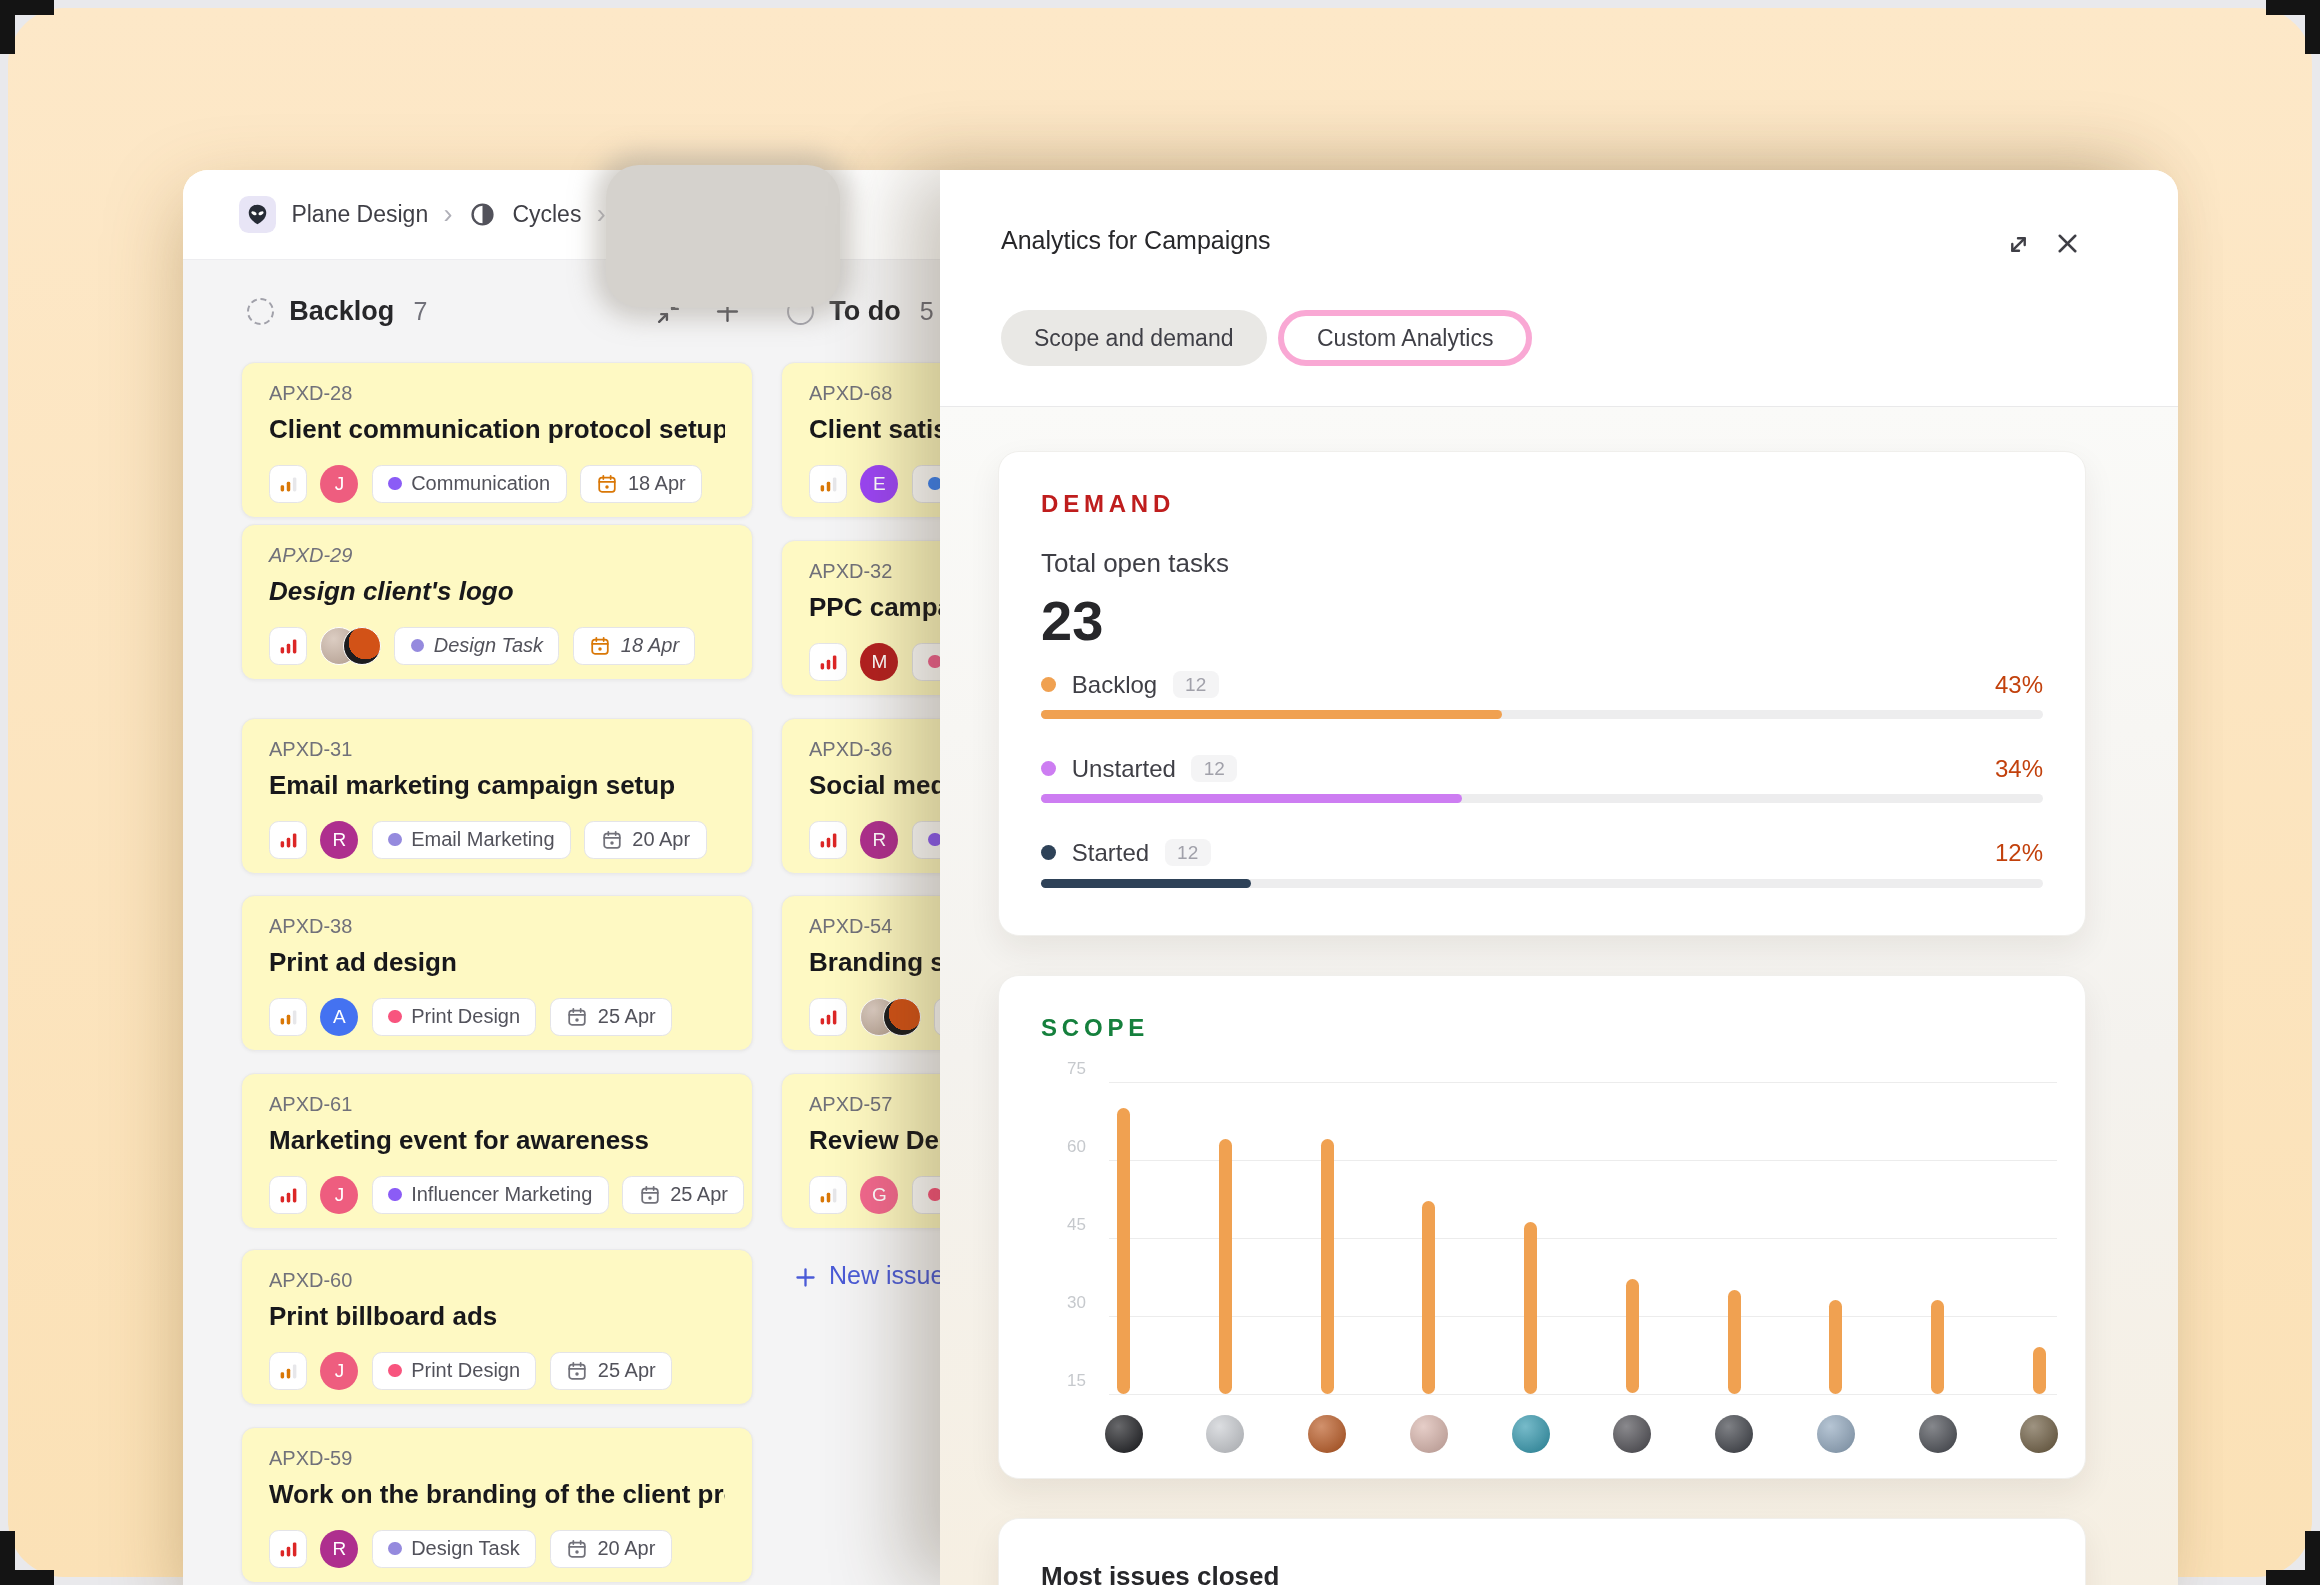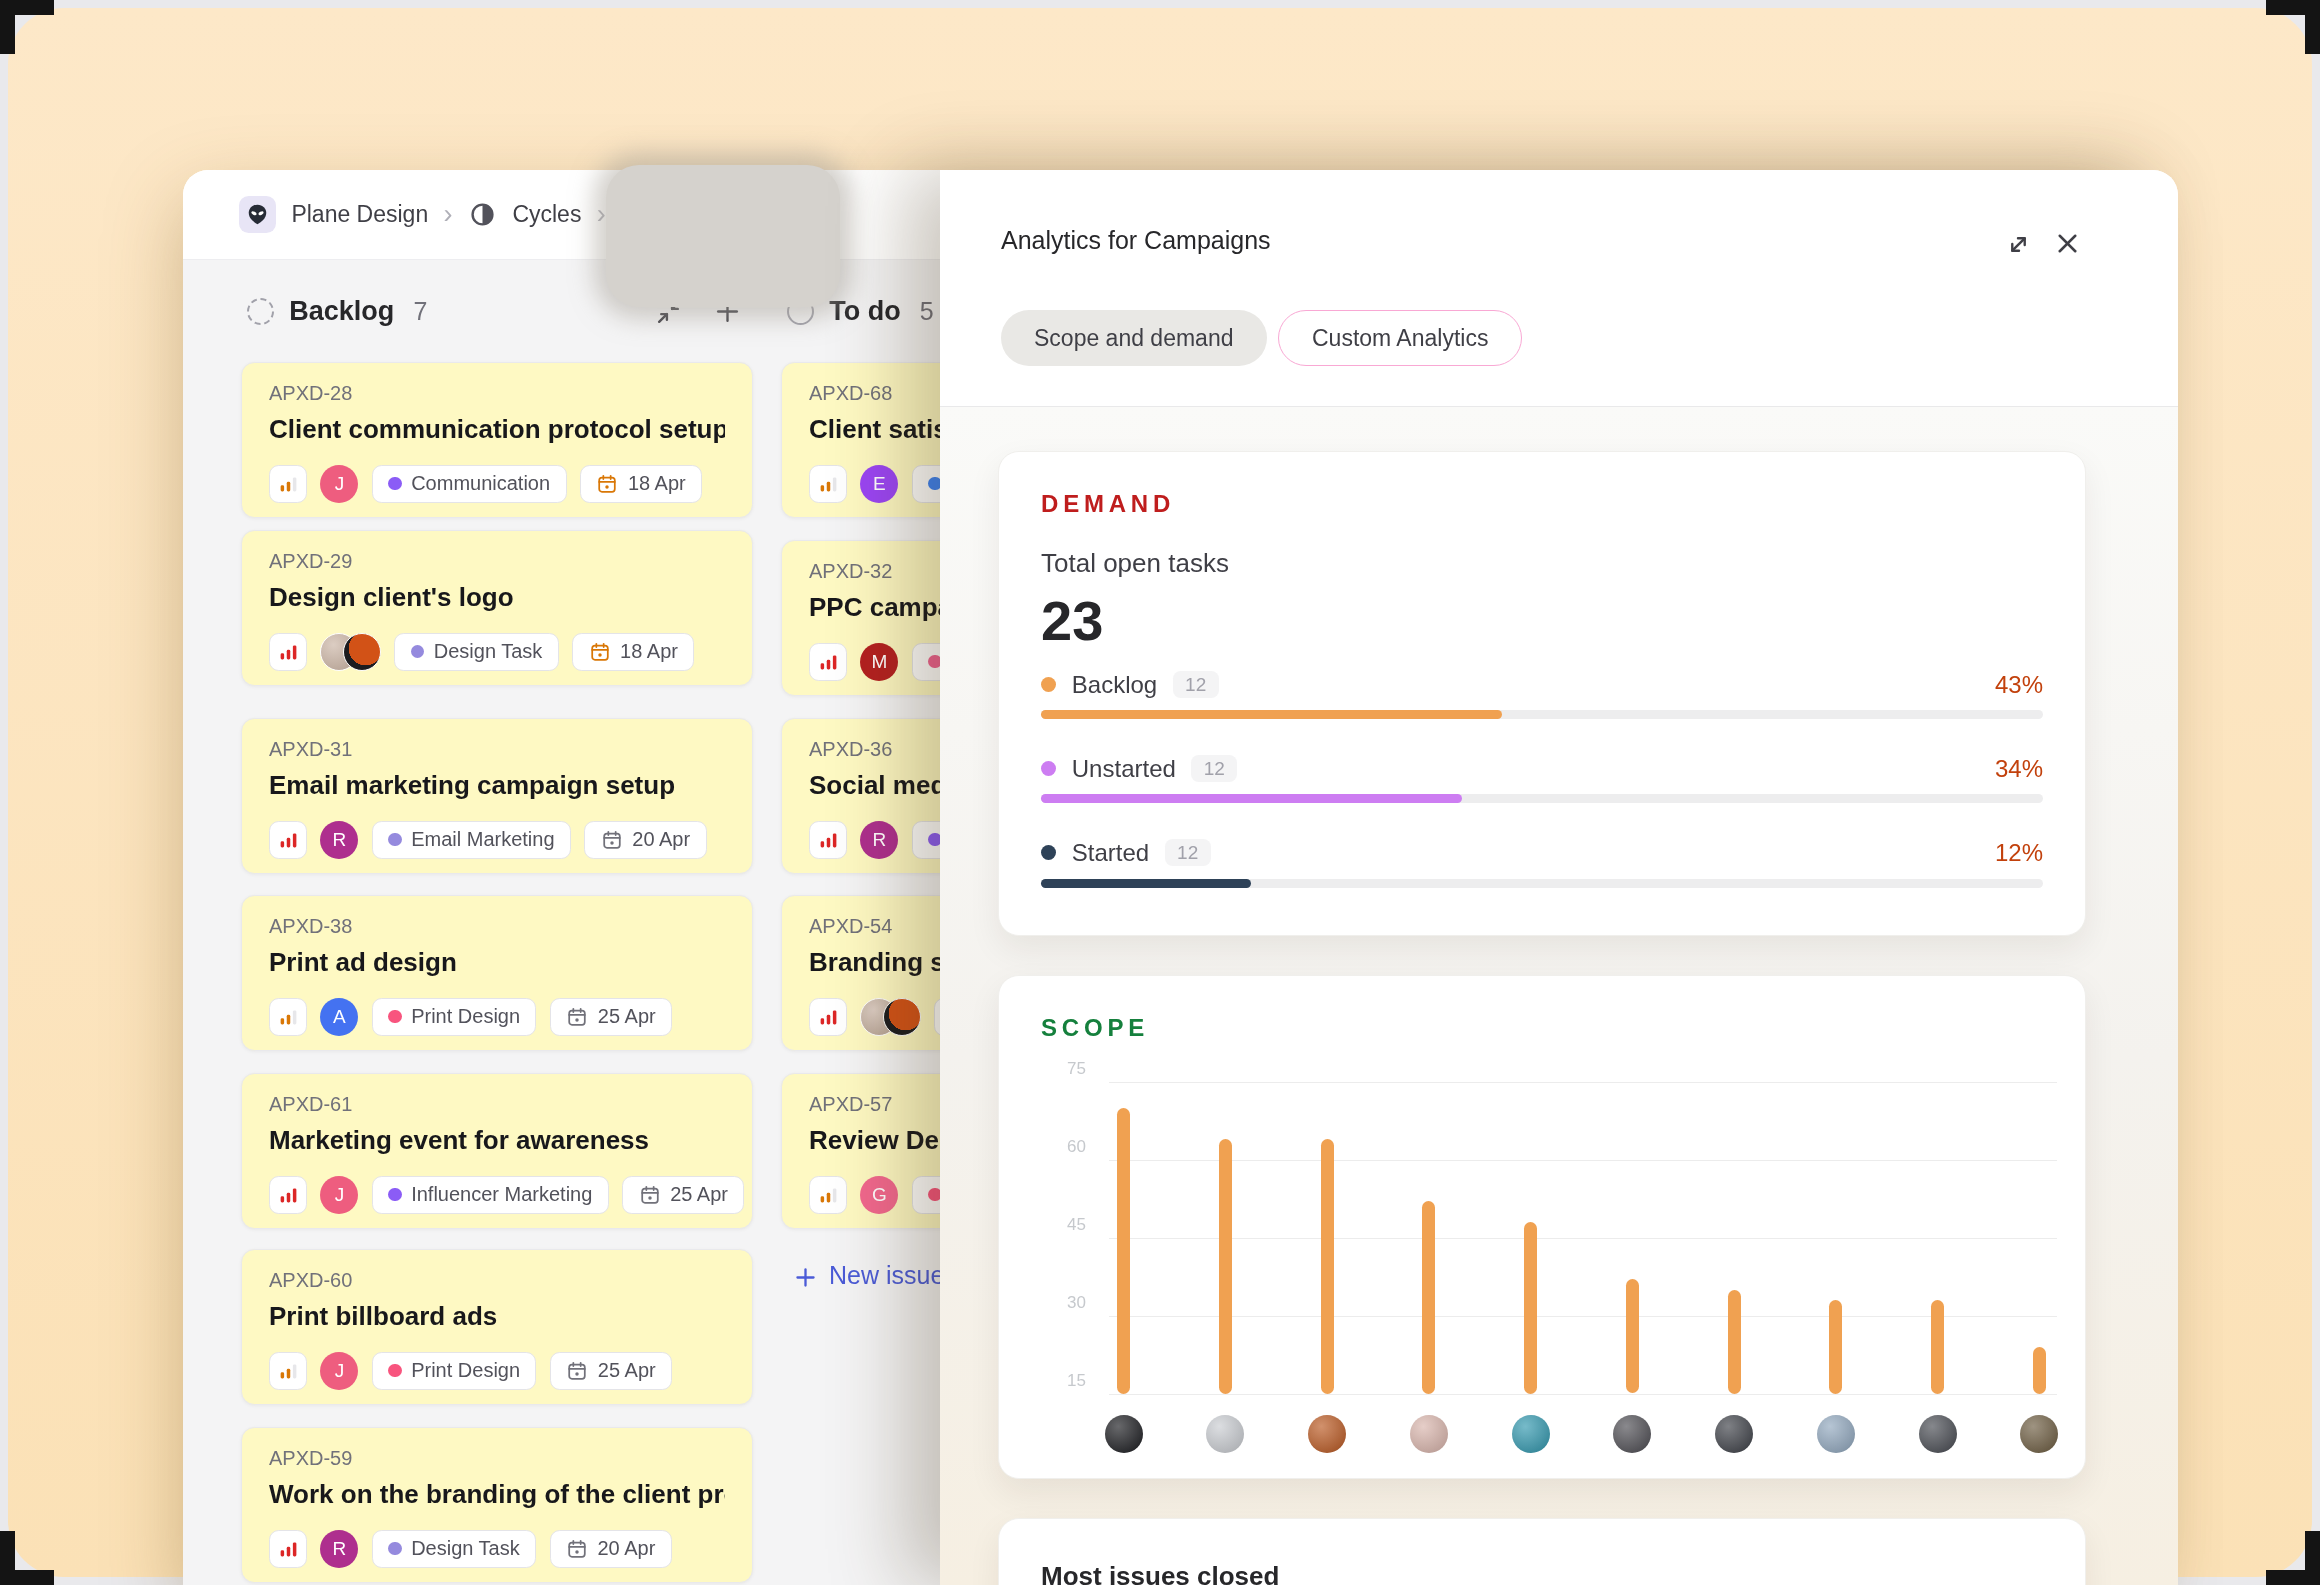--- a/index.html
+++ b/index.html
@@ -61,21 +61,21 @@
              font-size:25px;font-weight:500;color:#4b5bd7;cursor:pointer}
 
   .modal{position:absolute;left:757px;top:0;width:1238px;height:1415px;background:#fbfbfa;
          border-radius:0 25px 0 0;box-shadow:-35px 0 77px rgba(70,50,20,.28);z-index:50;overflow:hidden}
   .modal-head{position:absolute;top:0;left:0;right:0;height:236px;background:#fff;border-bottom:1px solid #e9e9ea}
   .modal-title{position:absolute;left:61px;top:56px;font-size:25px;color:#27272a}
   .mh-icon{position:absolute;cursor:pointer;color:#3f3f46}
   .tab{position:absolute;top:140px;height:56px;border-radius:29px;display:flex;align-items:center;
        padding:0 33px;font-size:23px;color:#3f3f46;font-weight:500;cursor:pointer;box-sizing:border-box}
   .tab.active{background:#e9e8e5;left:61px}
-  .tab.inactive{left:338px;background:#fff;border:1px solid #f9a8d4}
+  .tab.inactive{left:338px;background:#fff;border:6px solid #f9a8d4}
 
   .modal-body{position:absolute;left:0;right:0;top:237px;bottom:0;
               background:linear-gradient(180deg,#fafaf8 0%,#f4f2ee 55%,#f6efe2 100%)}
   .acard{position:absolute;left:58px;width:1088px;background:#fff;border:1px solid #f0efec;border-radius:21px;
          box-shadow:0 13.4px 33px rgba(40,30,10,.07);box-sizing:border-box}
   .sec-heading{position:absolute;left:42px;top:38px;font-size:24px;font-weight:700;letter-spacing:4.8px}
   .d-sub{position:absolute;left:42px;top:96px;font-size:26px;color:#3f3f46}
   .d-total{position:absolute;left:42px;top:136px;font-size:56px;font-weight:600;color:#27272a}
   .d-line{position:absolute;left:42px;right:42px;height:33px;display:flex;align-items:center;gap:15.4px}
   .d-dot{width:15.4px;height:15.4px;border-radius:50%;flex:0 0 auto}
@@ -191,21 +191,21 @@
     <rect x="3.5" y="5" width="17" height="15.5" rx="3"></rect>
     <line x1="3.5" y1="9.8" x2="20.5" y2="9.8"></line>
     <line x1="8" y1="3" x2="8" y2="6.6"></line>
                   <line x1="16" y1="3" x2="16" y2="6.6"></line>
     <circle cx="12" cy="15.2" r="1.9" fill="#d97706" stroke="none"></circle>
                 </svg>
         <span>18 Apr</span>
               </span>
       </div>
           </div>
-          <div class="card" style="top: 271px;">
+          <div class="card" style="top: 265px; font-style: italic;">
       <div class="card-id">APXD-29</div>
       <div class="card-title">Design client's logo</div>
       <div class="badges">
         <span class="prio">
                 <svg width="21" height="21" viewBox="0 0 24 24">
     <rect x="3" y="14" width="4" height="7" rx="1.6" fill="#dc2626"></rect>
     <rect x="10" y="10" width="4" height="11" rx="1.6" fill="#dc2626"></rect>
     <rect x="17" y="5" width="4" height="16" rx="1.6" fill="#dc2626"></rect>
                 </svg>
               </span>

